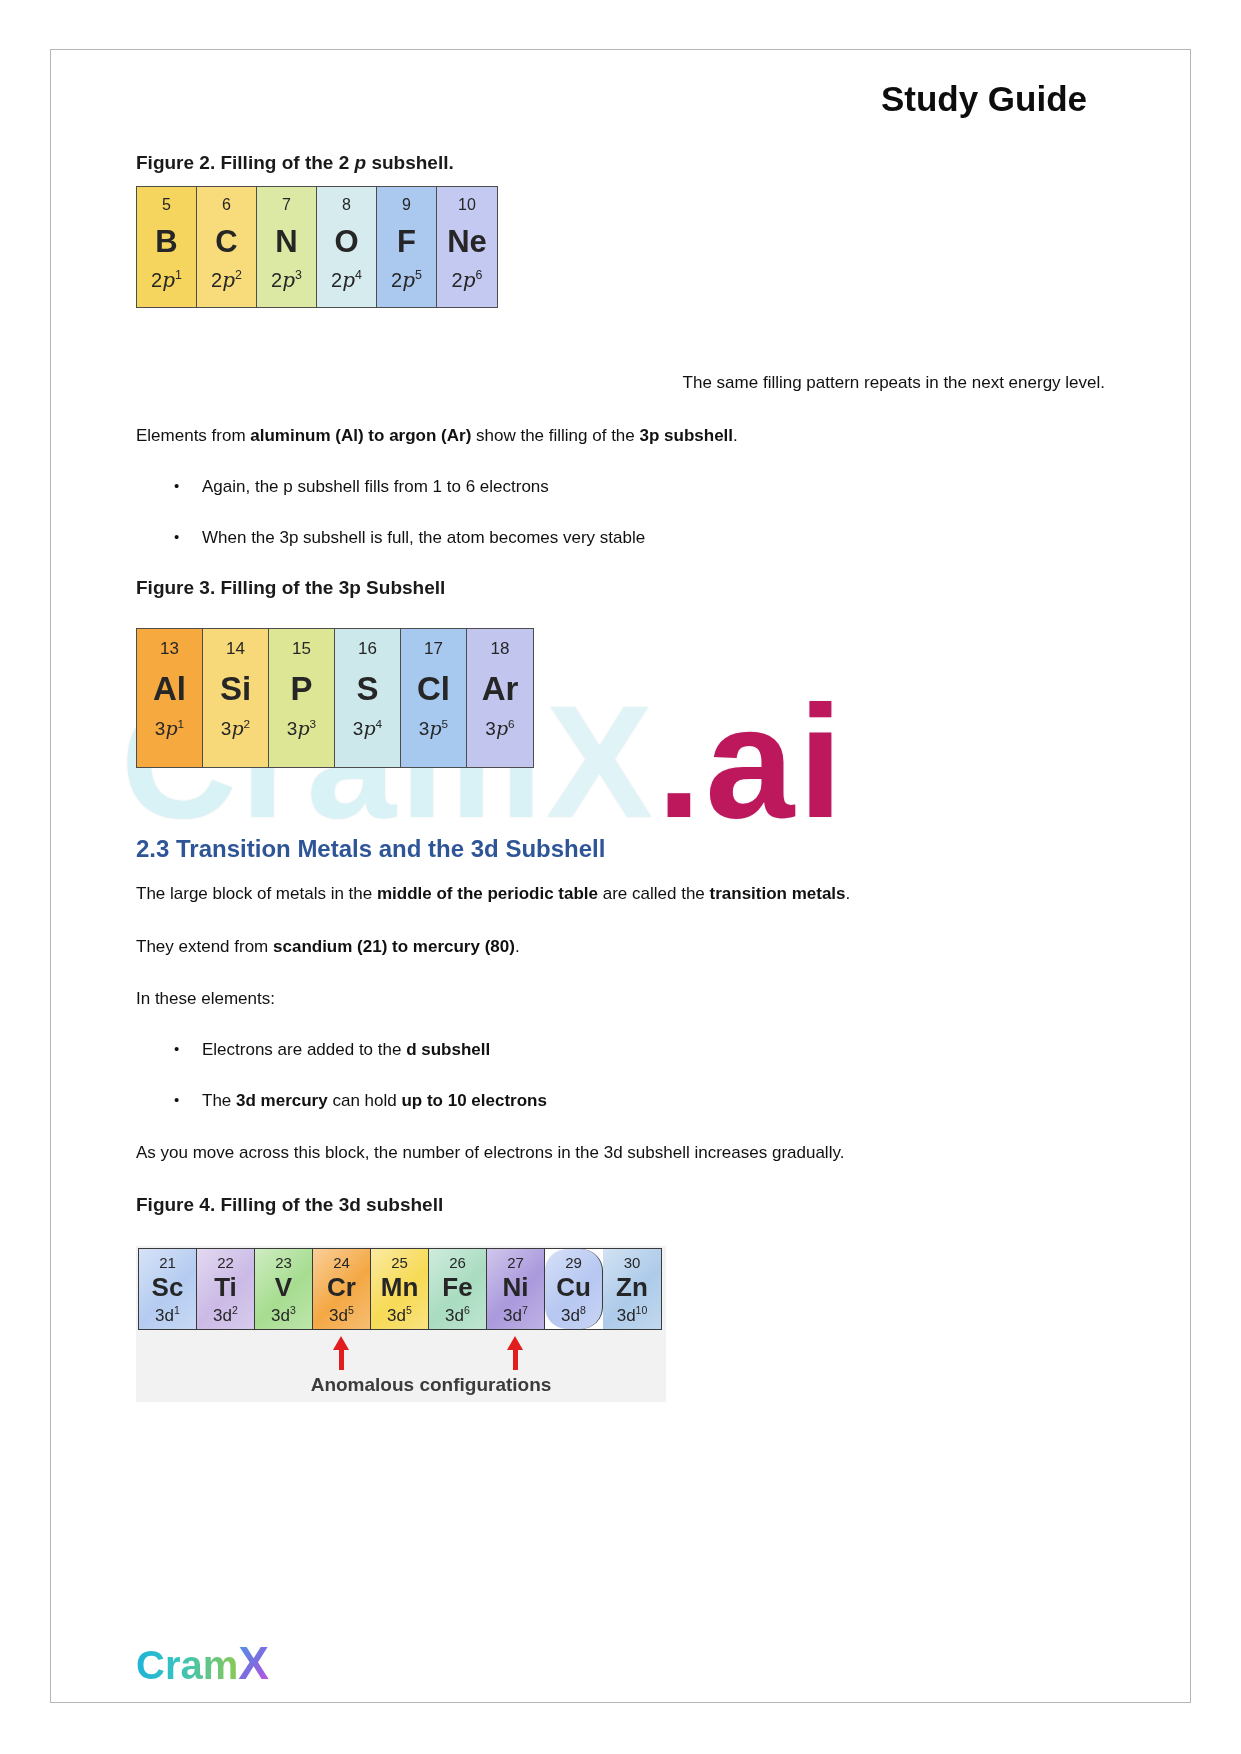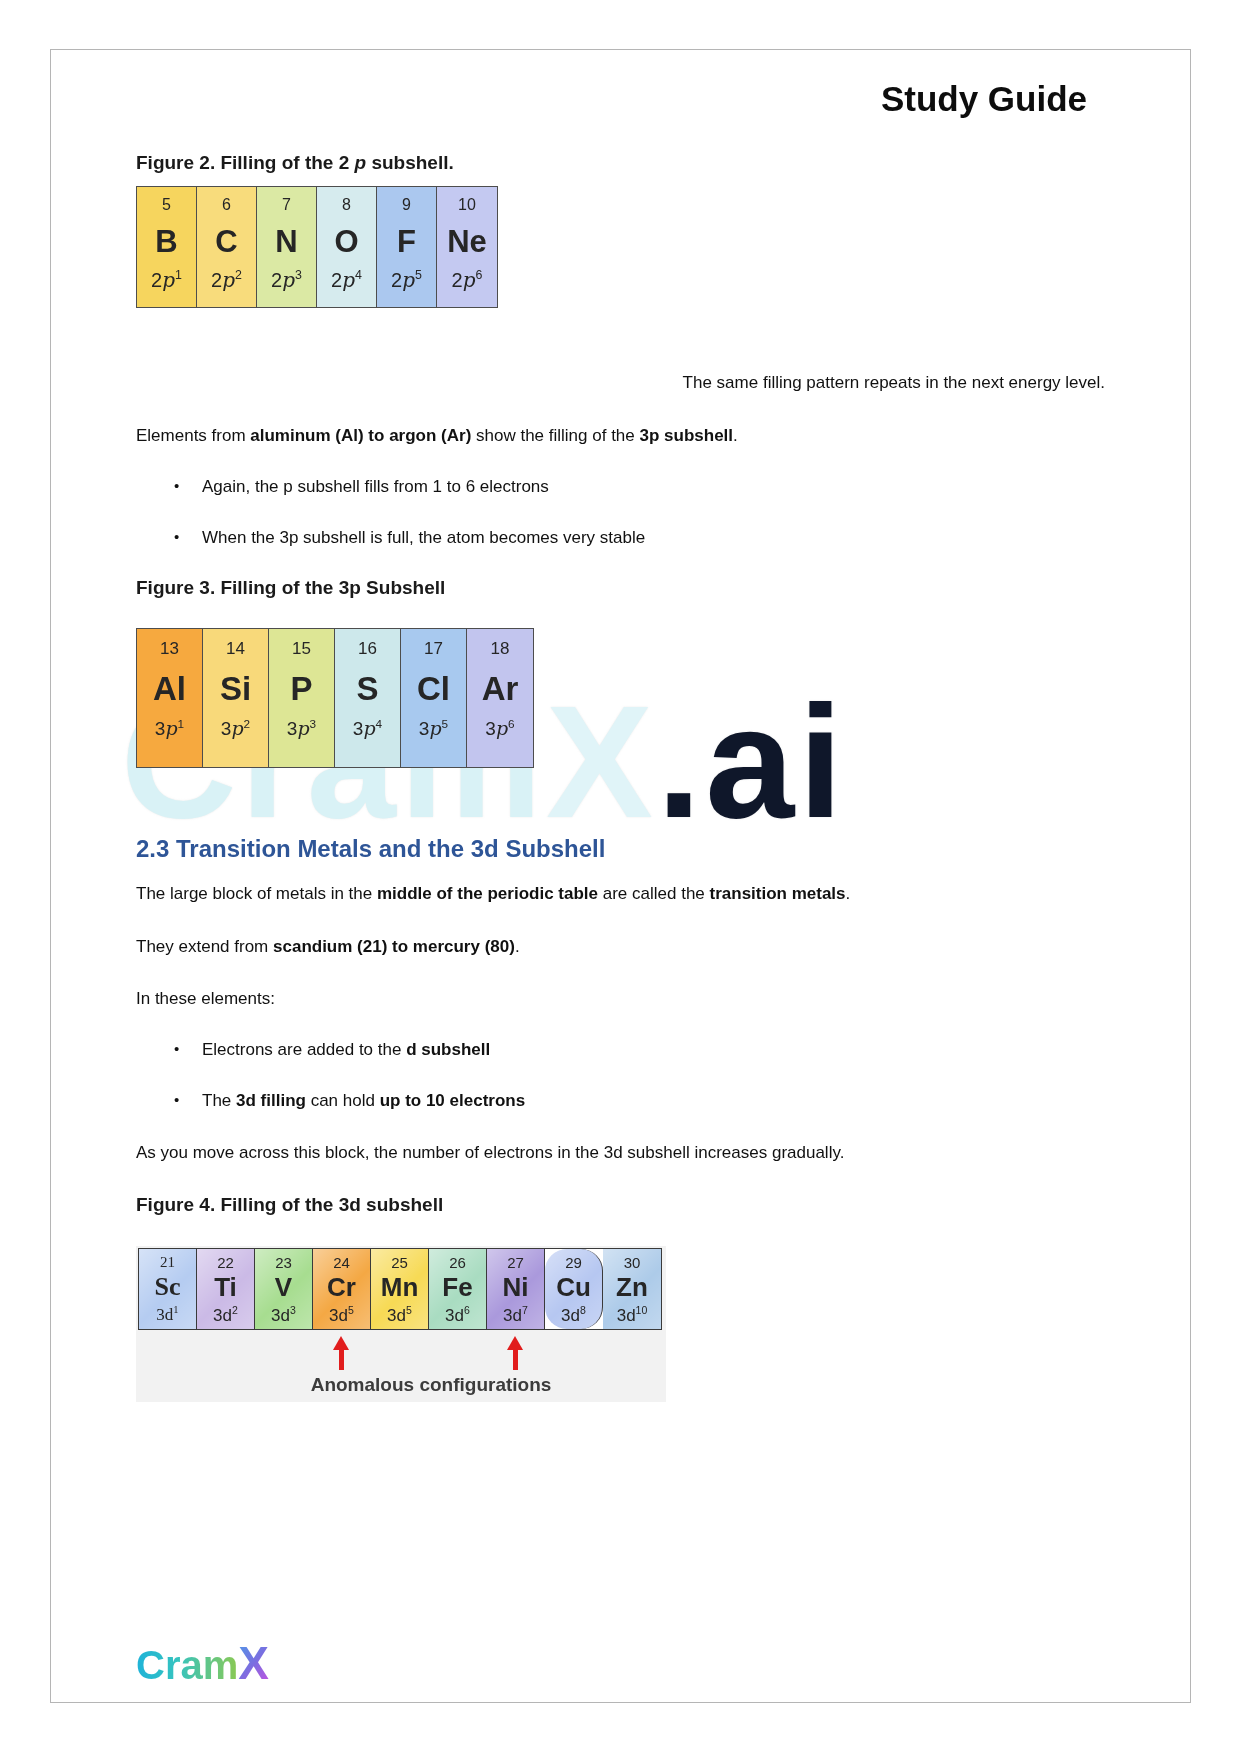--- a/index.html
+++ b/index.html
@@ -14,21 +14,21 @@
   }
   
   .watermark{
     position:absolute;left:70px;top:632px;z-index:0;
     font-size:160px;font-weight:bold;line-height:1;white-space:nowrap;
     letter-spacing:4px;user-select:none;
     text-shadow:0 0 2px rgba(190,190,190,0.35);
   }
   .wm-cram{color:#d9f2f6;}
   .wm-x{color:#e0f4f8;}
-  .wm-ai{color:#0f172a;}
+  .wm-ai{color:#be185d;}
 
   .content{position:relative;z-index:1;padding:30px 85px 0 85px;}
 
   .doc-title{
     text-align:right;padding-right:18px;font-size:35px;font-weight:bold;
     color:#0d0d0d;line-height:1.1;
   }
 
   .fig-caption{font-size:19px;font-weight:bold;color:#1a1a1a;line-height:1.2;}
   .cap2{margin-top:33px;}
@@ -208,30 +208,30 @@
 
     <div class="para p-gap">In these elements:</div>
 
     <div class="bullet">
         <span class="dot">•</span>
         <span><span>Electrons are added to the </span><b>d subshell</b></span>
       </div>
 
     <div class="bullet">
         <span class="dot">•</span>
-        <span><span>The </span><b>3d filling</b><span> can hold </span><b>up to 10 electrons</b></span>
+        <span><span>The </span><b>3d mercury</b><span> can hold </span><b>up to 10 electrons</b></span>
       </div>
 
     <div class="para p-gap">As you move across this block, the number of electrons in the 3d subshell increases gradually.</div>
 
     <div class="fig-caption cap4">Figure 4. Filling of the 3d subshell</div>
 
     <div class="fig4-panel">
       <div class="etable fig4-table">
-        <div class="cell" style="background-color: rgb(181, 204, 241); font-family: Liberation Serif, serif;">
+        <div class="cell" style="background-color: rgb(181, 204, 241);">
           <div class="num">21</div>
           <div class="sym">Sc</div>
           <div class="cfg"><span>3d</span><sup>1</sup></div>
         </div>
         <div class="cell" style="background-color: rgb(203, 186, 230); text-align: right;">
           <div class="num">22</div>
           <div class="sym">Ti</div>
           <div class="cfg"><span>3d</span><sup>2</sup></div>
         </div>
         <div class="cell" style="background-color: rgb(167, 221, 144);">

